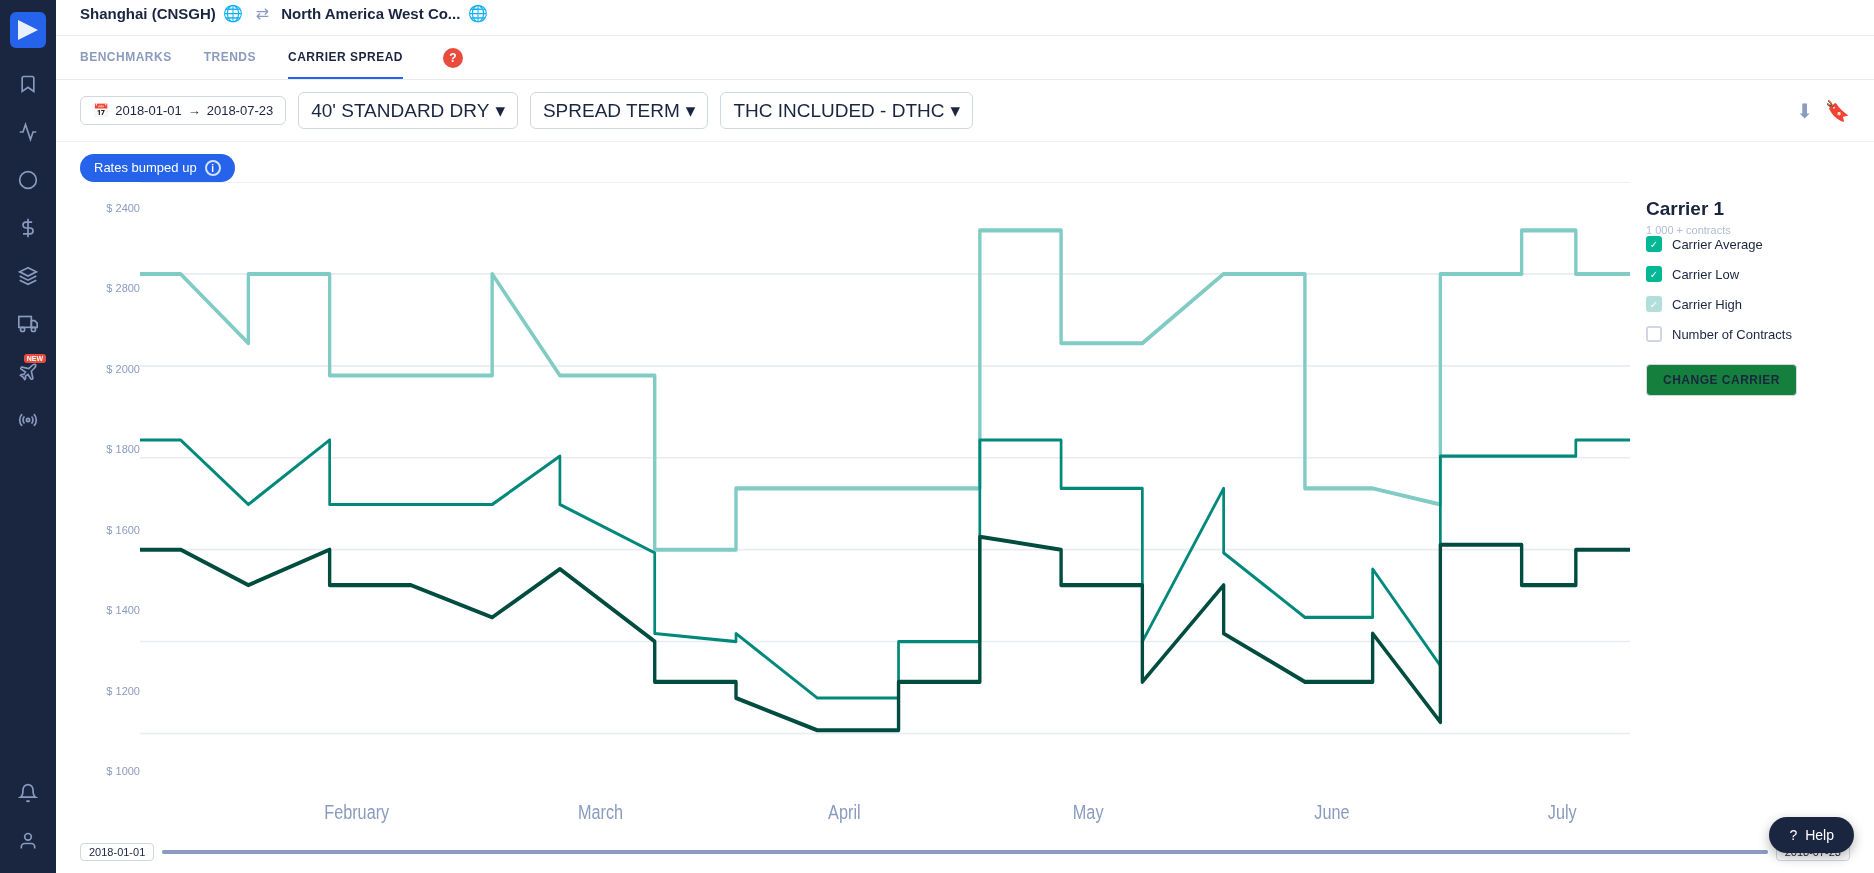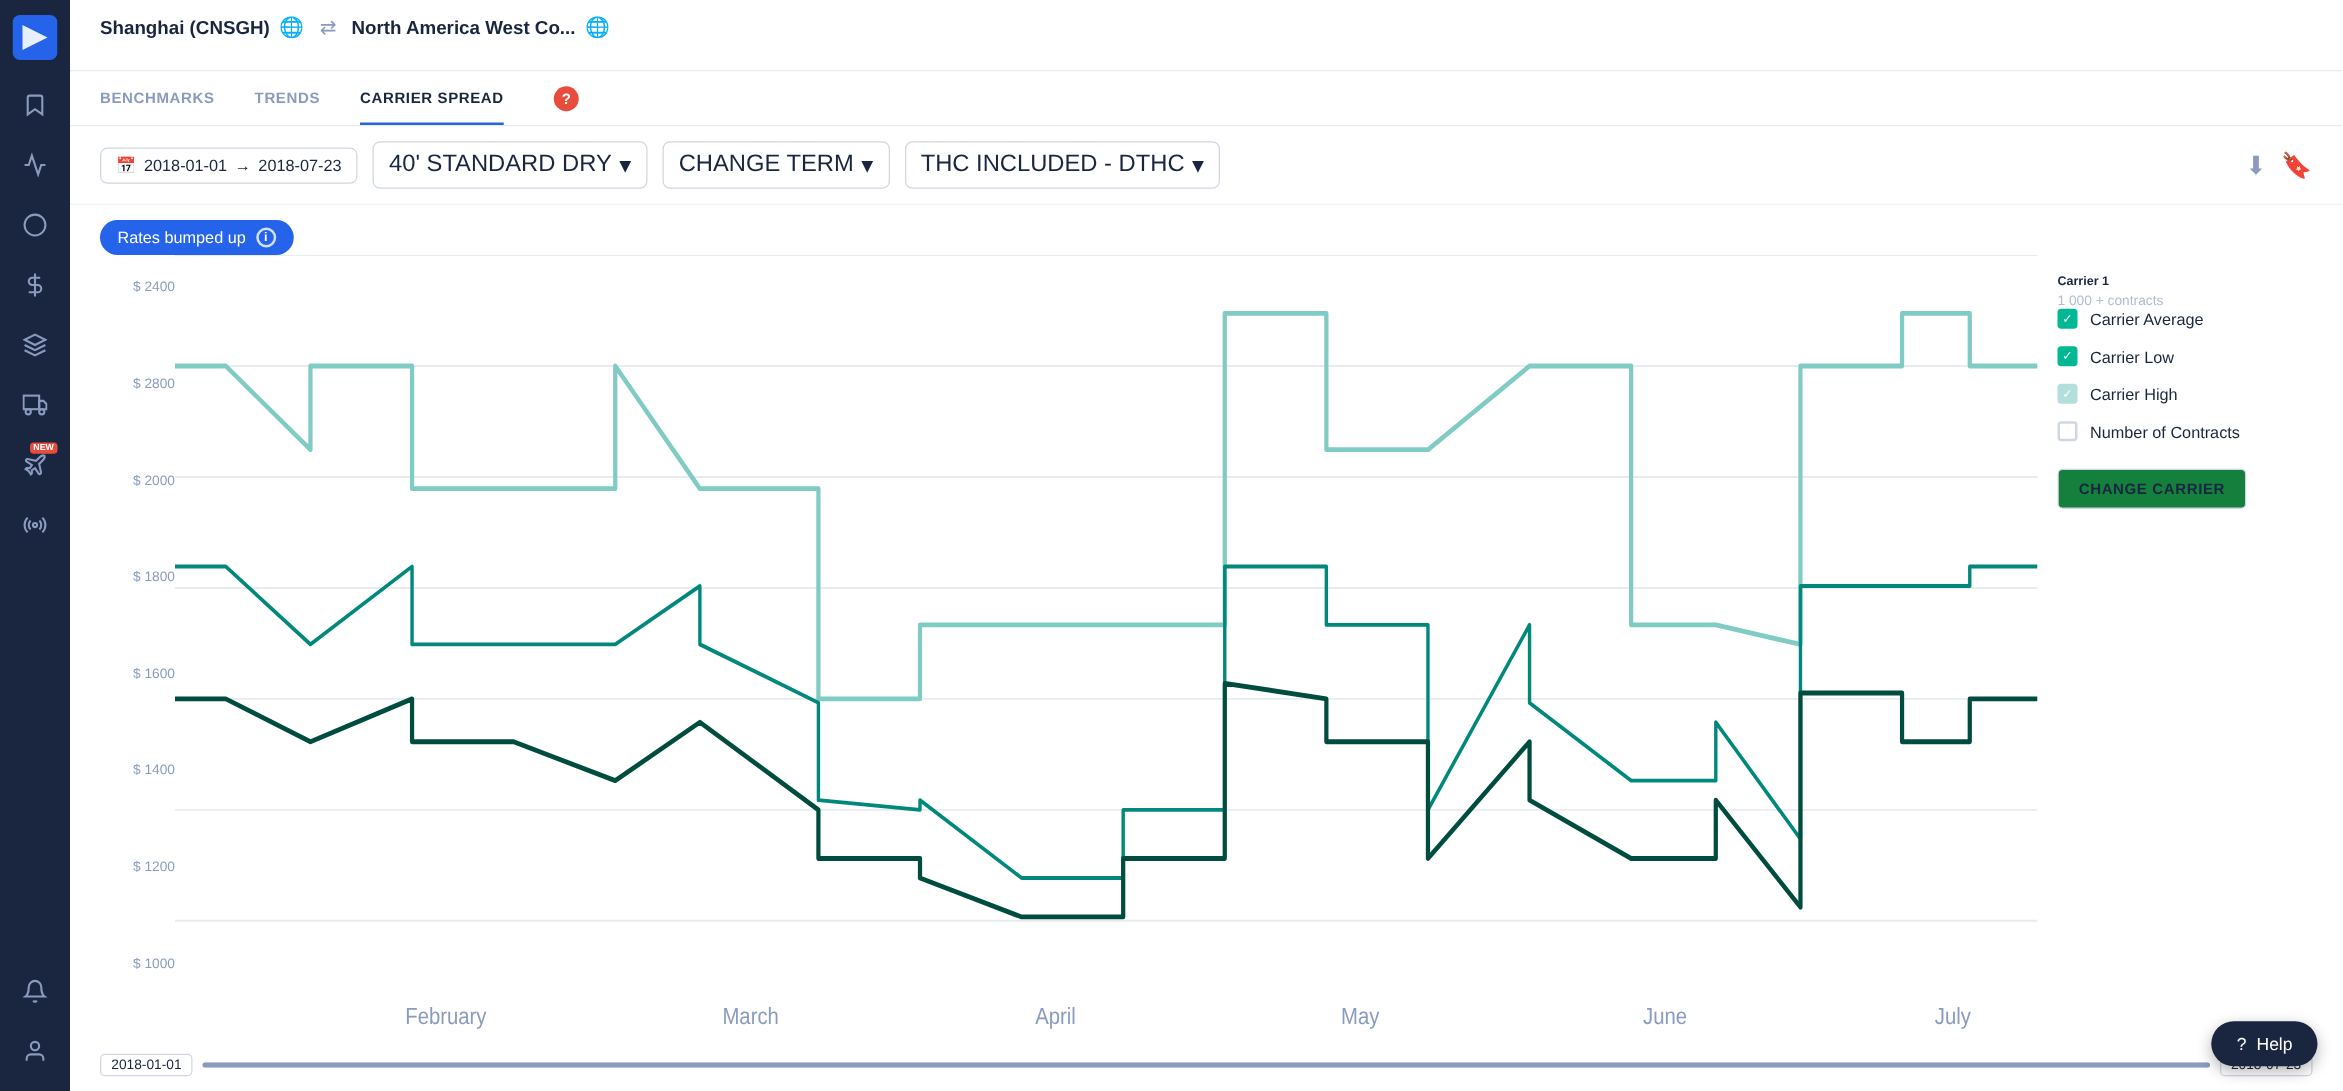--- a/index.html
+++ b/index.html
@@ -50,25 +50,25 @@
     .main {
       flex: 1;
       display: flex;
       flex-direction: column;
       overflow: hidden;
     }
 
     
     .header {
       display: flex;
-      align-items: flex-start;
+      align-items: flex-end;
       padding: 12px 24px;
       border-bottom: 1px solid #e8ecf0;
       gap: 12px;
-      height: 57px;
+      height: 36px;
     }
     .header-route {
       display: flex;
       align-items: center;
       gap: 8px;
       font-size: 15px;
       font-weight: 600;
       color: #1a2540;
     }
     .header-icon {
@@ -210,21 +210,21 @@
       position: relative;
     }
 
     
     .legend {
       width: 220px;
       padding: 16px;
       flex-shrink: 0;
     }
     .legend-carrier-title {
-      font-size: 10px;
+      font-size: 19px;
       font-weight: 600;
       color: #1a2540;
       margin-bottom: 4px;
     }
     .legend-subtitle {
       font-size: 11px;
       color: #b0bcd0;
       margin-bottom: 0;
     }
     .legend-item {
@@ -424,21 +424,21 @@
       <span>📅</span>
       <span>2018-01-01</span>
       <span>→</span>
       <span>2018-07-23</span>
     </div>
     <div class="dropdown-btn">
       <span>40' STANDARD DRY</span>
       <span>▾</span>
     </div>
     <div class="dropdown-btn">
-      <span>CHANGE TERM</span>
+      <span>SPREAD TERM</span>
       <span>▾</span>
     </div>
     <div class="dropdown-btn">
       <span>THC INCLUDED - DTHC</span>
       <span>▾</span>
     </div>
     <div class="toolbar-right">
       <span class="toolbar-icon-btn">⬇</span>
       <span class="toolbar-icon-btn">🔖</span>
     </div>

